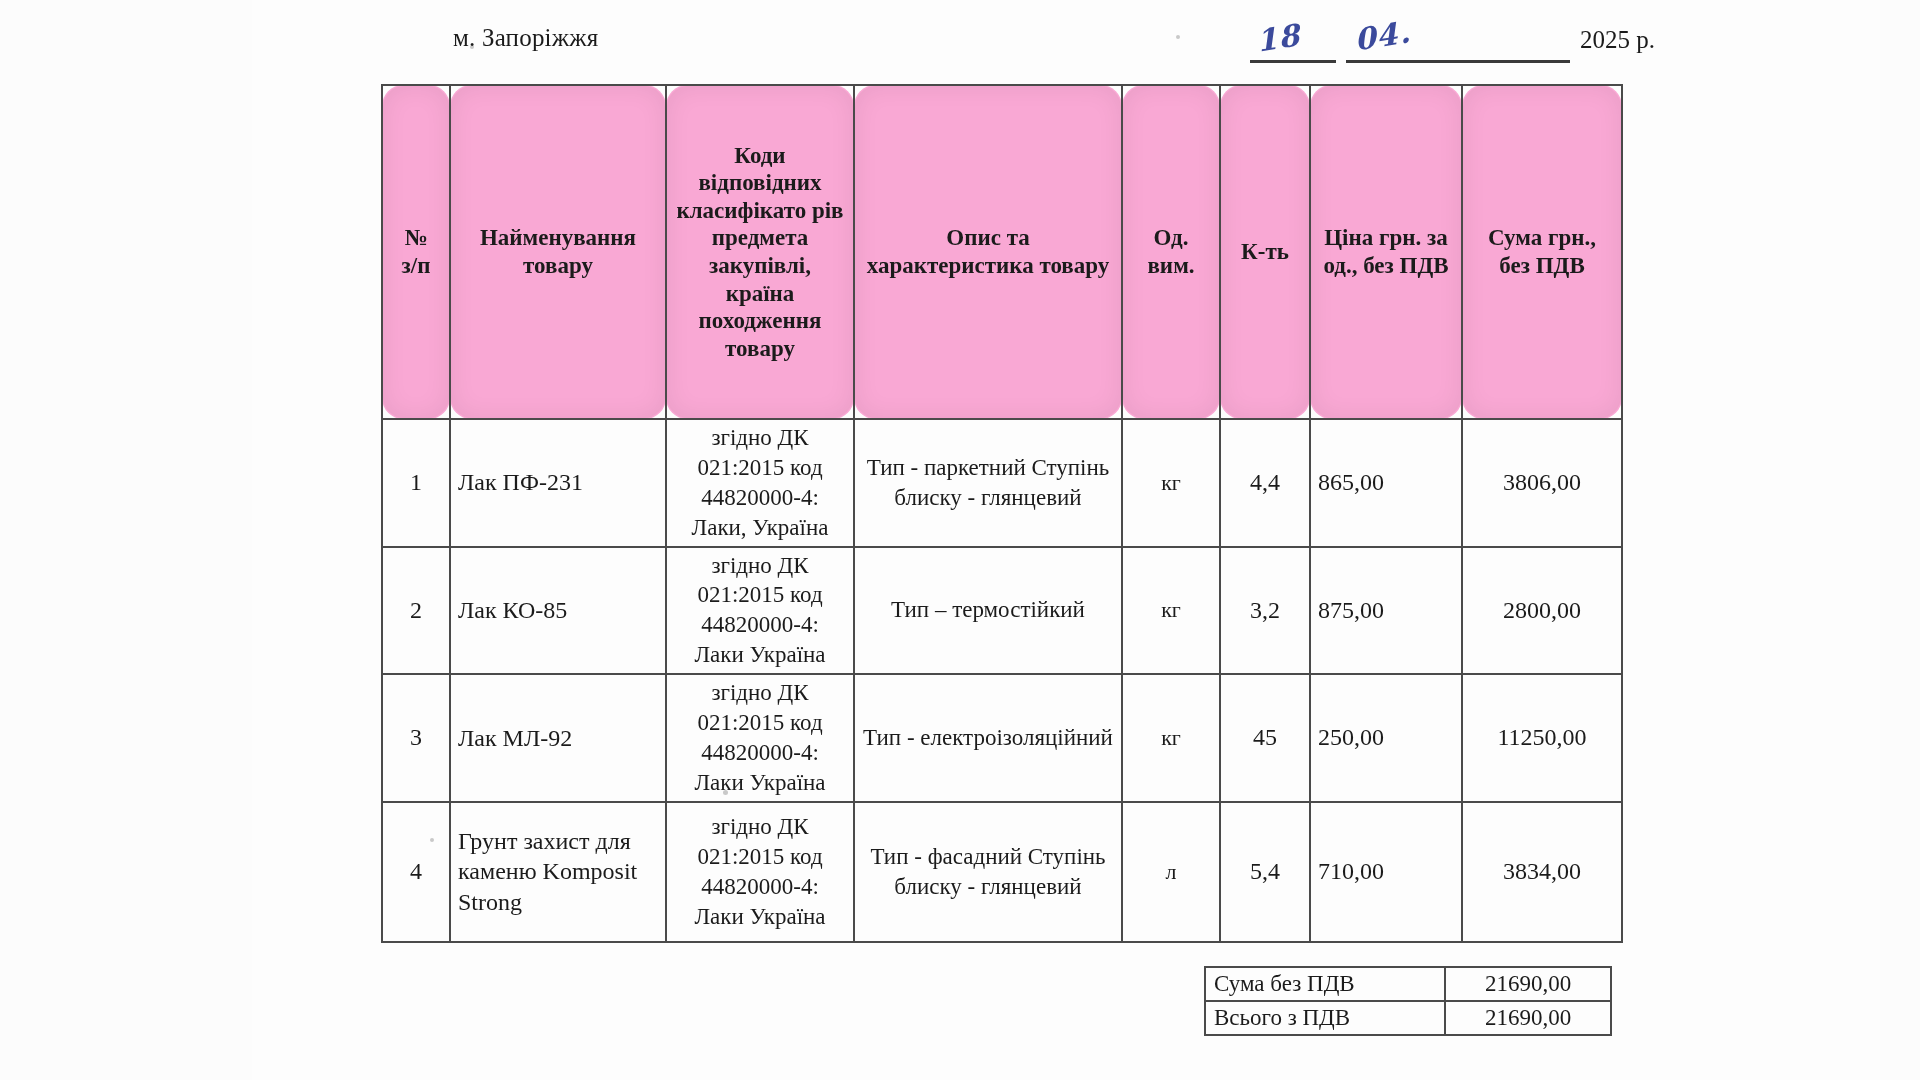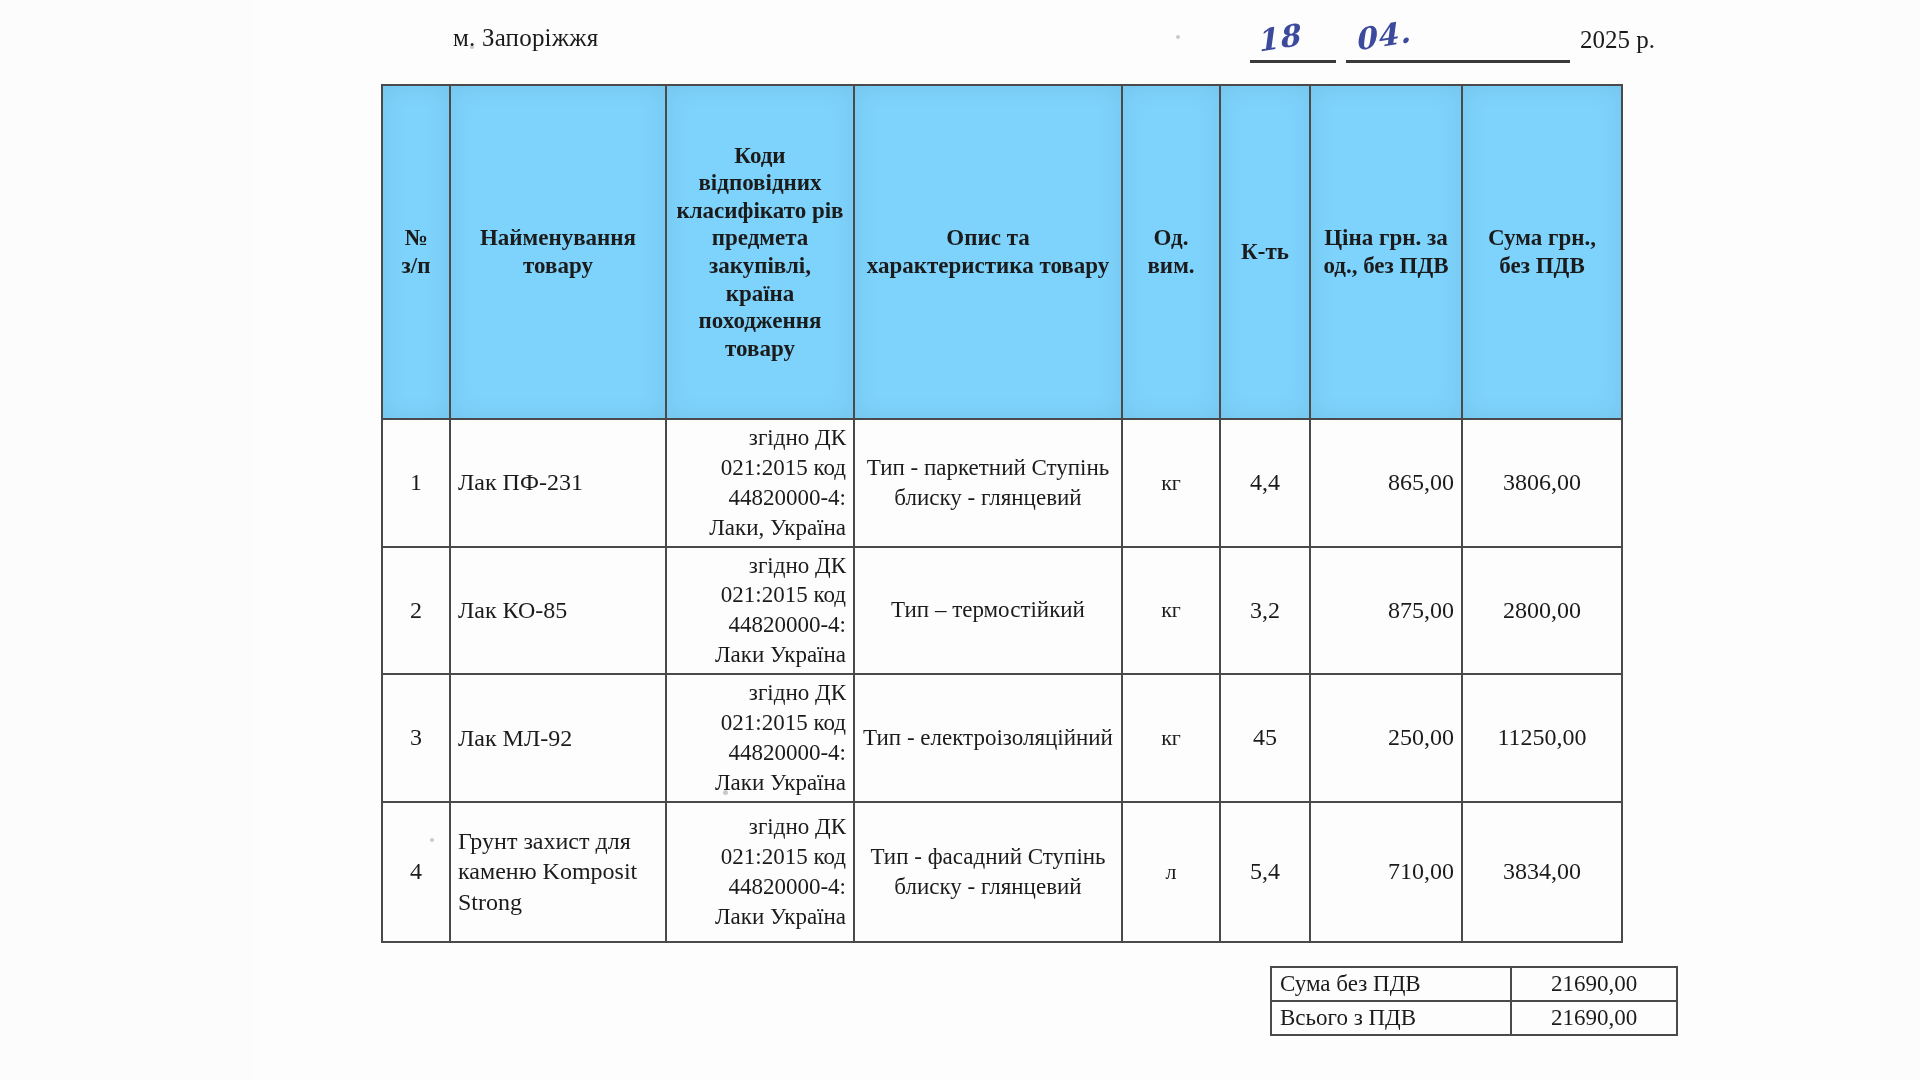--- a/index.html
+++ b/index.html
@@ -111,54 +111,55 @@
     width: 1240px;
     table-layout: fixed;
   }
   table.spec th,
   table.spec td {
     border: 2px solid #4a4a4a;
     vertical-align: middle;
     padding: 3px 7px;
   }
   table.spec thead th {
-    background: #7dd3fc;
+    background: #f9a8d4;
     text-align: center;
     font-weight: 700;
     font-size: 23px;
     line-height: 1.2;
     height: 326px;
     box-shadow: inset 0 0 26px rgba(0,0,0,0.07);
+    border-radius: 21px;
   }
   
   col.c-no    { width: 68px; }
   col.c-name  { width: 216px; }
   col.c-code  { width: 188px; }
   col.c-desc  { width: 268px; }
   col.c-unit  { width: 98px; }
   col.c-qty   { width: 90px; }
   col.c-price { width: 152px; }
   col.c-sum   { width: 160px; }
 
   td.no   { text-align: center; font-size: 24px; }
   td.name { text-align: left;   font-size: 24px; line-height: 1.28; padding-left: 14px; }
-  td.code { text-align: right;   font-size: 23px; line-height: 1.30; padding-left: 10px; }
+  td.code { text-align: center;   font-size: 23px; line-height: 1.30; padding-left: 10px; }
   td.desc { text-align: center;   font-size: 23px; line-height: 1.30; padding-left: 11px; }
   td.unit { text-align: center; font-size: 22px; }
   td.qty  { text-align: center; font-size: 24px; }
-  td.price{ text-align: right; font-size: 24px; }
+  td.price{ text-align: left; font-size: 24px; }
   td.sum  { text-align: center; font-size: 24px; }
 
   tbody tr.data-row { height: 122px; }
   tbody tr.data-row.tall { height: 140px; }
 
   
   #totals-wrap {
     position: absolute;
-    left: 1270px;
+    left: 1204px;
     top: 966px;
     width: 408px;
   }
   table.totals {
     border-collapse: collapse;
     width: 408px;
     table-layout: fixed;
   }
   table.totals td {
     border: 2px solid #4a4a4a;

